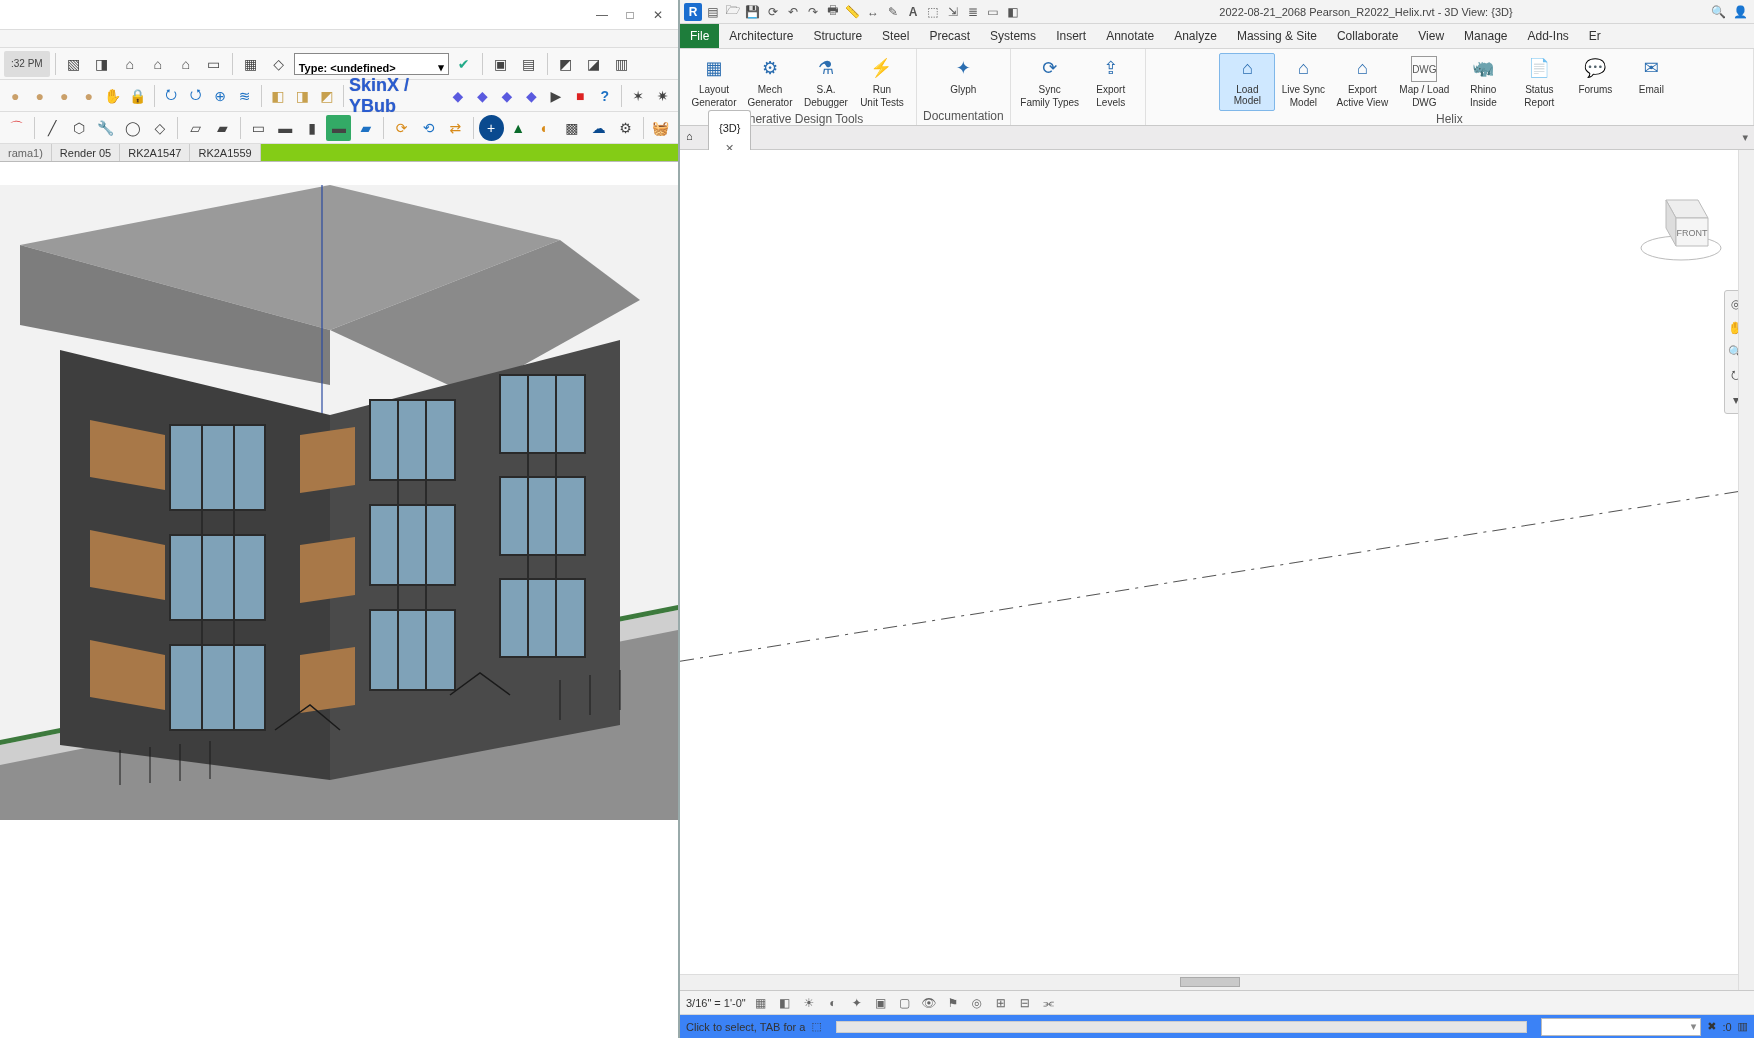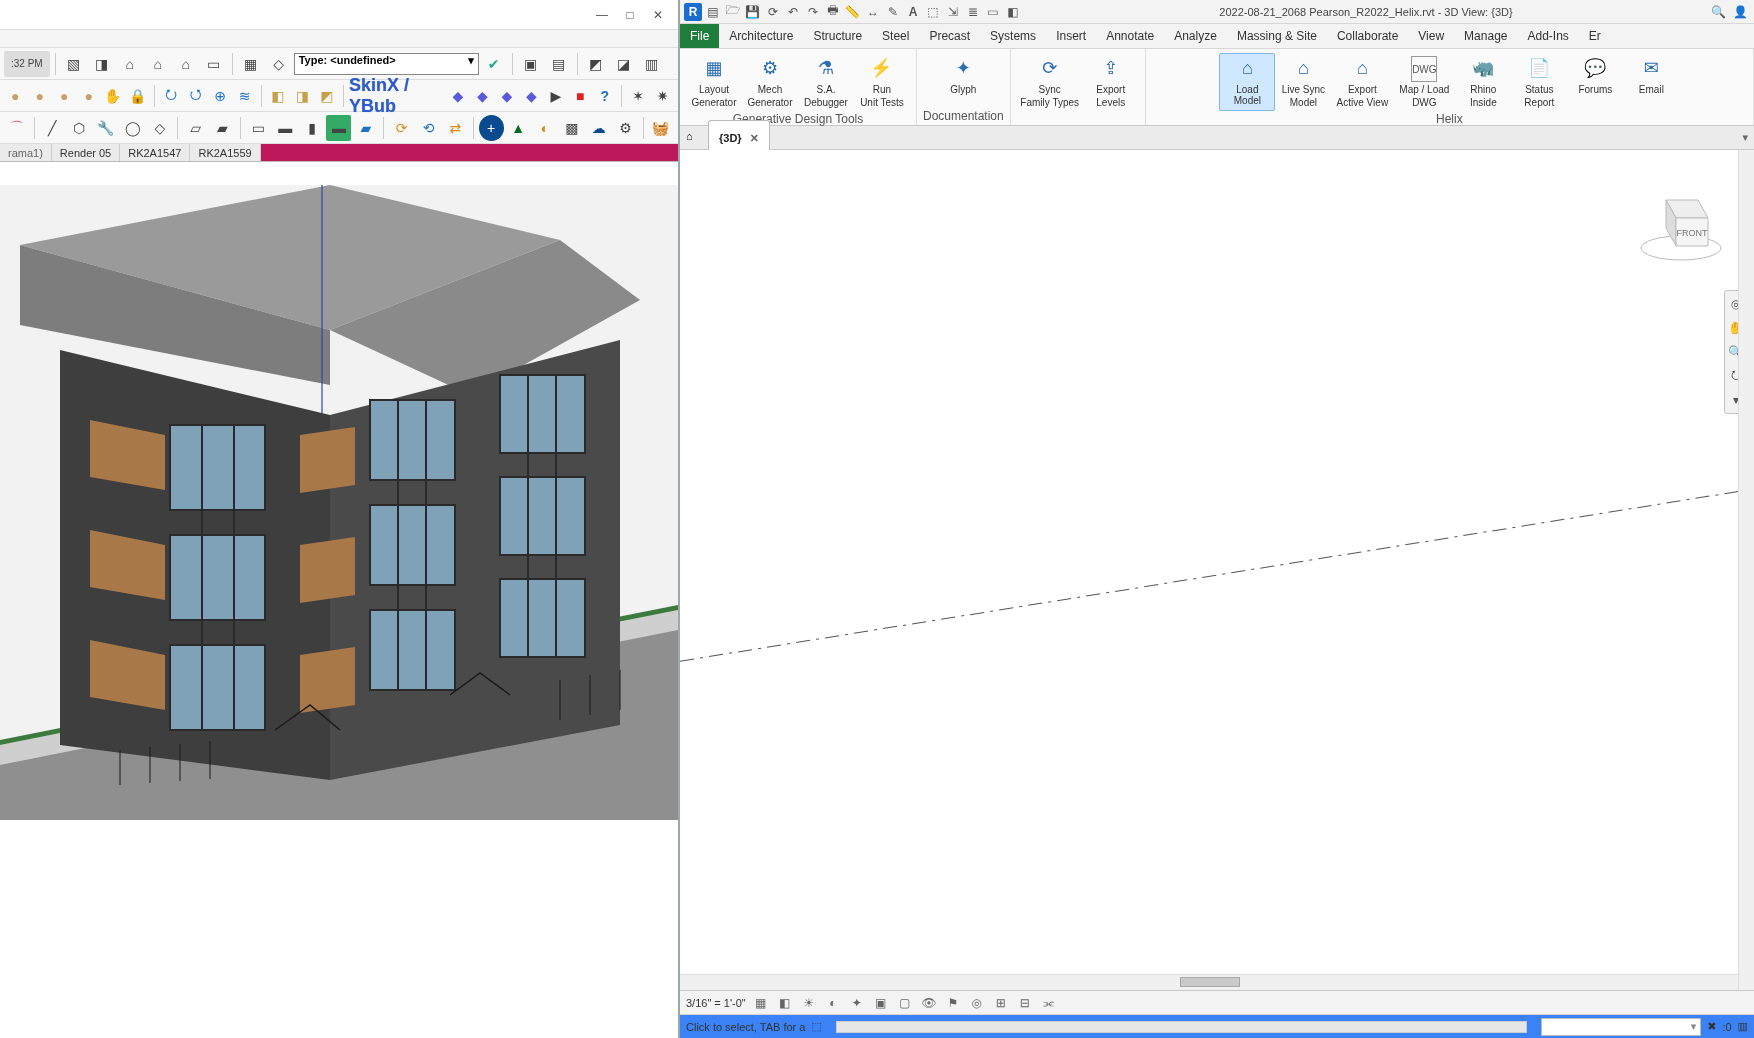--- a/index.html
+++ b/index.html
@@ -6,26 +6,26 @@
 body { width:1754px; height:1038px; background:#fff; overflow:hidden; position:relative; }
 
 
 .left-app { position:absolute; left:0; top:0; width:678px; height:1038px; background:#fff; }
 .left-titlebar { height:30px; background:#fff; border-bottom:1px solid #ddd; display:flex; justify-content:flex-end; align-items:center; padding-right:6px; }
 .winbtn { width:28px; height:22px; display:flex; align-items:center; justify-content:center; color:#555; font-size:12px; }
 .left-menubar { height:18px; background:#f5f5f5; border-bottom:1px solid #ddd; }
 .left-toolbar-row { height:32px; background:#f8f8f8; border-bottom:1px solid #ddd; display:flex; align-items:center; padding:0 4px; gap:2px; }
 .tbtn { width:26px; height:26px; display:flex; align-items:center; justify-content:center; border:1px solid transparent; border-radius:2px; font-size:14px; color:#444; }
 .tbtn.wide { width:auto; padding:0 6px; }
-.type-combo { width:185px; height:22px; border:1px solid #888; background:#fff; font-size:11px; padding:0 4px; display:flex; align-items:flex-start; justify-content:space-between; color:#000; font-weight:bold;}
+.type-combo { width:155px; height:22px; border:1px solid #888; background:#fff; font-size:11px; padding:0 4px; display:flex; align-items:flex-end; justify-content:space-between; color:#000; font-weight:bold;}
 .vsep { width:1px; height:22px; background:#ccc; margin:0 3px; }
 .skinx { font-family:Arial; font-size:18px; font-weight:bold; color:#2a5cd0; text-shadow:0 0 1px rgba(0,0,0,.3); }
 
 
-.scene-tabs { height:18px; background:#be185d; border-bottom:1px solid #bbb; display:flex; align-items:center; font-size:11px; }
+.scene-tabs { height:18px; background:#84cc16; border-bottom:1px solid #bbb; display:flex; align-items:center; font-size:11px; }
 .scene-tab { padding:0 8px; height:100%; display:flex; align-items:center; border-right:1px solid #ccc; color:#333; background:#ebebeb; }
 .scene-tab:first-child { color:#666; }
 
 
 .left-viewport { position:absolute; left:0; top:185px; right:0; height:635px; background:#e4e4e4; }
 .left-viewport svg { width:100%; height:100%; display:block; }
 
 
 .left-status { position:absolute; left:0; bottom:0; right:0; height:26px; background:#f5f5f5; border-top:1px solid #ccc; display:flex; align-items:center; font-size:12px; color:#000; padding:0 8px; gap:20px;}
 .left-status .measure { position:absolute; left:410px; display:flex; align-items:center; gap:8px; }
@@ -52,21 +52,21 @@
 .ribbon-group { display:flex; flex-direction:column; align-items:center; justify-content:space-between; padding:4px 6px 2px; border-right:1px solid #e0e0e0; }
 .ribbon-group-row { display:flex; gap:0; }
 .ribbon-btn { width:56px; display:flex; flex-direction:column; align-items:center; gap:2px; font-size:10px; color:#333; padding:2px 1px; text-align:center; line-height:1.1; border:1px solid transparent; border-radius:2px;}
 .ribbon-btn.active { background:#cfe8ff; border:1px solid #7fb7e9; }
 .ribbon-btn .ic { width:26px; height:26px; display:flex; align-items:center; justify-content:center; font-size:18px; color:#2a6db0; }
 .ribbon-group-label { font-size:12px; color:#555; padding-top:1px; }
 
 
 .view-tab-row { height:24px; background:#ecebec; border-bottom:1px solid #c9c9c9; display:flex; align-items:center; padding:0 6px; font-size:11px; color:#222; gap:6px;}
 .view-tab-row .vhome { width:16px; height:16px; }
-.view-tab-row .vtab { background:#fff; border:1px solid #bbb; padding:11px 10px; border-bottom:none; border-radius:3px 3px 0 0; display:flex; align-items:center; gap:8px; font-weight:bold;}
+.view-tab-row .vtab { background:#fff; border:1px solid #bbb; padding:11px 10px; border-bottom:none; border-radius:3px 3px 0 0; display:flex; align-items:center; gap:8px; font-weight:normal;flex-direction:column;}
 .view-tab-row .vtab .x { color:#666; font-size:11px; cursor:default;}
 
 
 .right-viewport { position:absolute; left:0; right:0; top:150px; bottom:48px; background:#fff; }
 .right-viewport svg.grid { width:100%; height:100%; }
 .viewcube { position:absolute; right:28px; top:30px; width:90px; height:85px; }
 .nav-rail { position:absolute; right:6px; top:140px; width:24px; background:#f2f2f2; border:1px solid #c5c5c5; border-radius:3px; display:flex; flex-direction:column; align-items:center; padding:4px 0; gap:6px; }
 .nav-rail div { width:18px; height:18px; font-size:12px; color:#555; display:flex; align-items:center; justify-content:center;}
 
 

